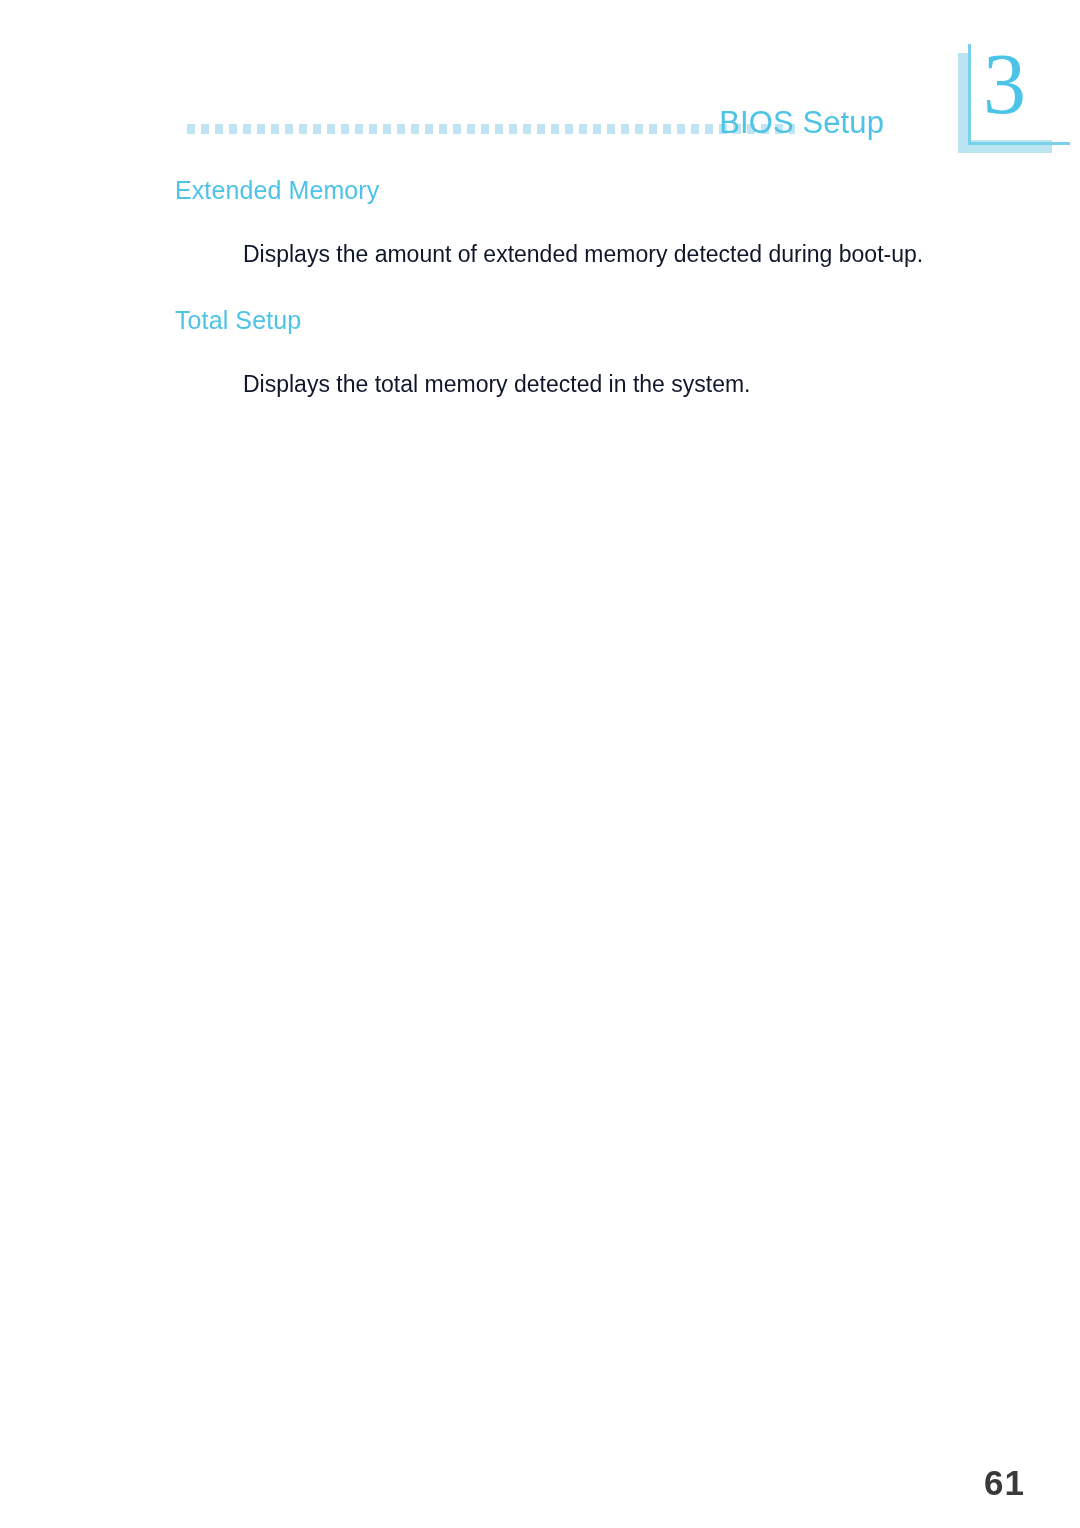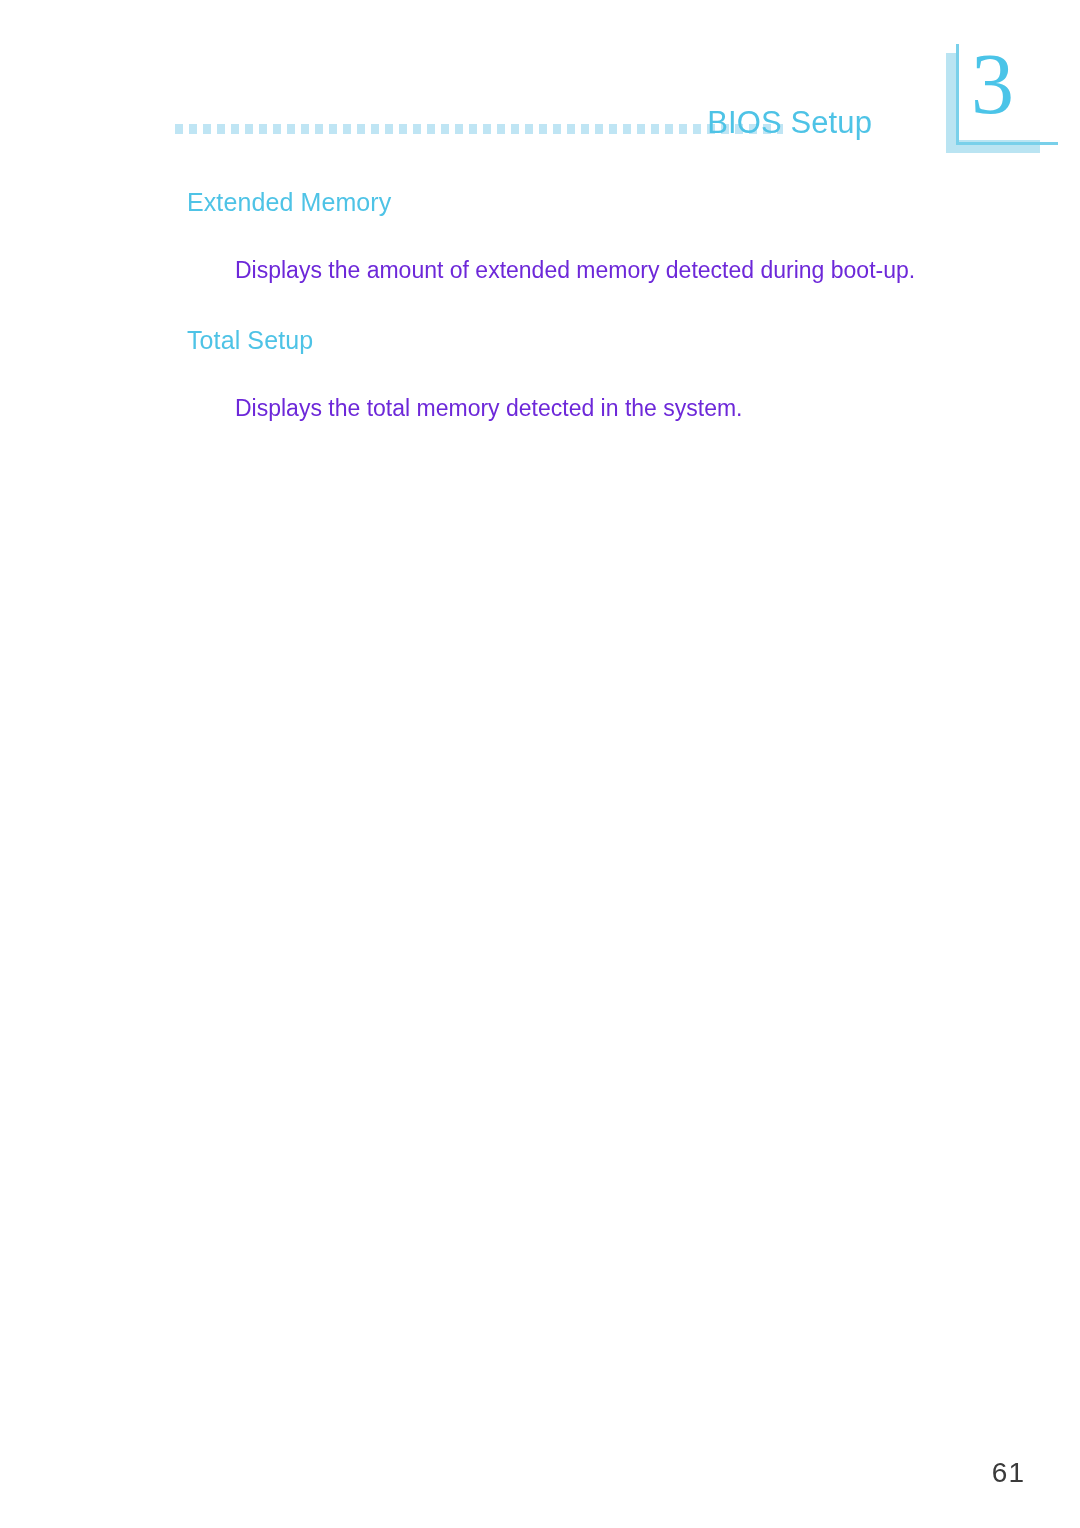--- a/index.html
+++ b/index.html
@@ -21,21 +21,21 @@
     left: 0;
     width: 1080px;
     height: 1528px;
     background: #ffffff;
   }
 
   
   .header {
     position: absolute;
     top: 0;
-    left: 0;
+    left: 12px;
     width: 1020px;
     height: 175px;
   }
 
   
   .dot-rule {
     position: absolute;
     left: 175px;
     top: 124px;
     width: 608px;
@@ -115,46 +115,47 @@
     left: 175px;
     top: 175px;
     width: 760px;
   }
 
   .section-heading {
     color: #4ec3e6;
     font-size: 25px;
     line-height: 30px;
     letter-spacing: 0.1px;
-    margin: 12px;
+    margin: 0;
     font-weight: normal;
   }
 
   .body-text {
-    margin: 0;
+    margin: 8px;
     padding-left: 60px;
-    color: #6d28d9;
+    color: #0f172a;
     font-size: 23px;
     line-height: 30px;
     text-align: justify;
     text-justify: inter-word;
   }
 
   .gap-heading-to-text { height: 26px; }
   .gap-text-to-heading { height: 28px; }
 
   
   .page-number {
     position: absolute;
     right: 55px;
-    bottom: 38px;
-    font-size: 28px;
+    bottom: 28px;
+    font-size: 35px;
     line-height: 34px;
     color: #3a3a3a;
     letter-spacing: 1px;
+    font-weight: bold;
   }
 </style>
 </head>
 <body>
 
 <div class="page">
 
   <div class="header">
     <div class="dot-rule"></div>
     <div class="header-title">BIOS Setup</div>

